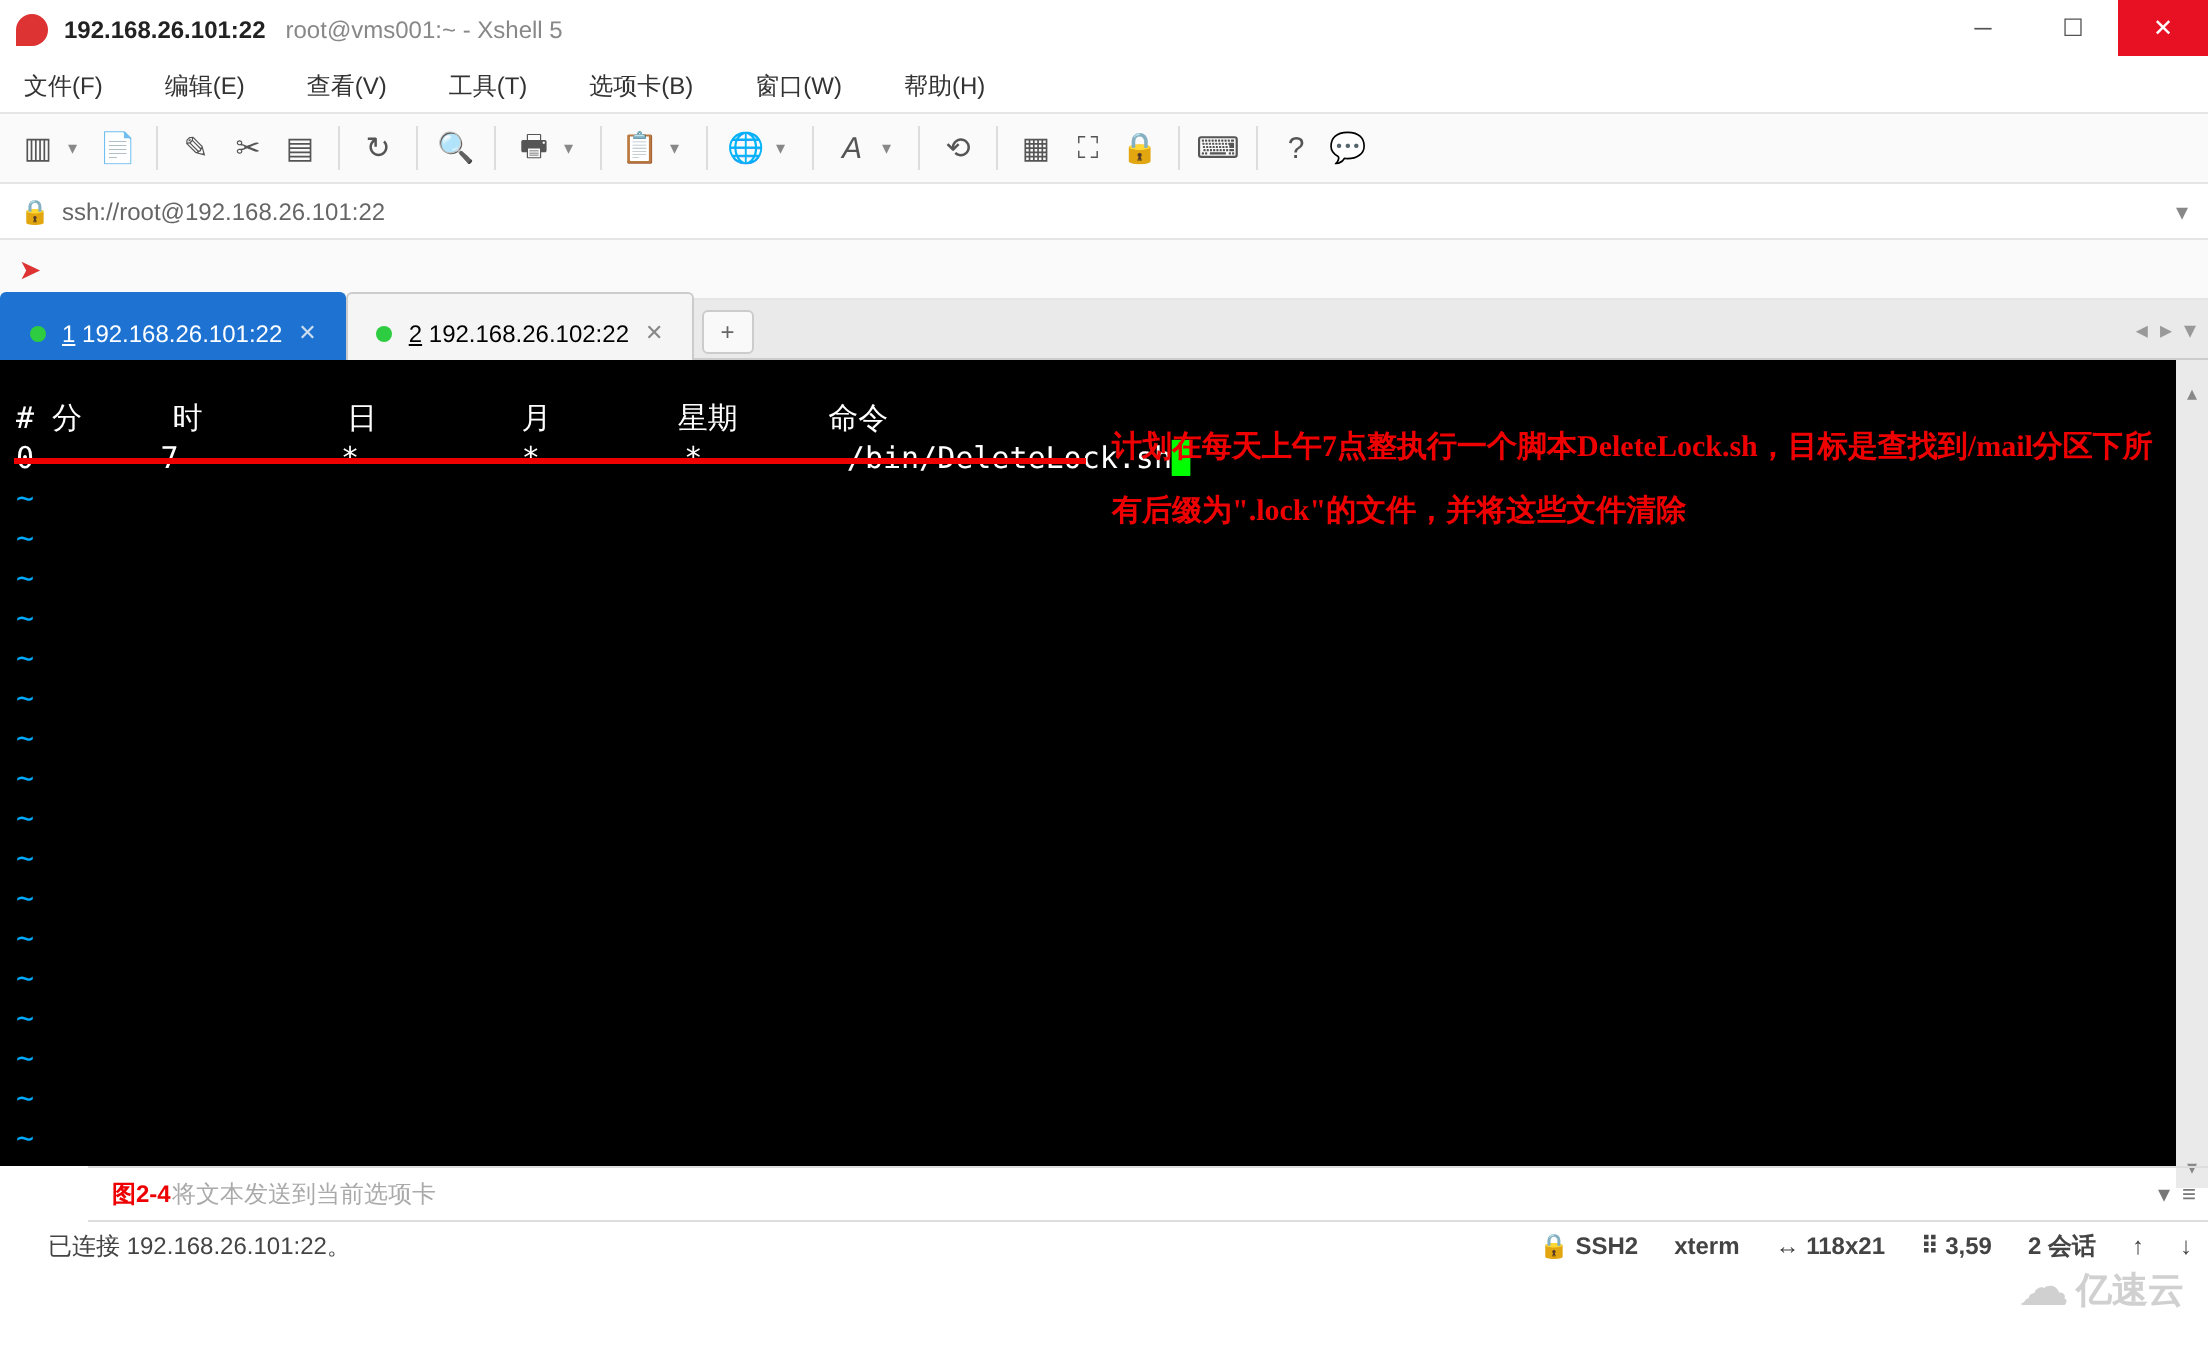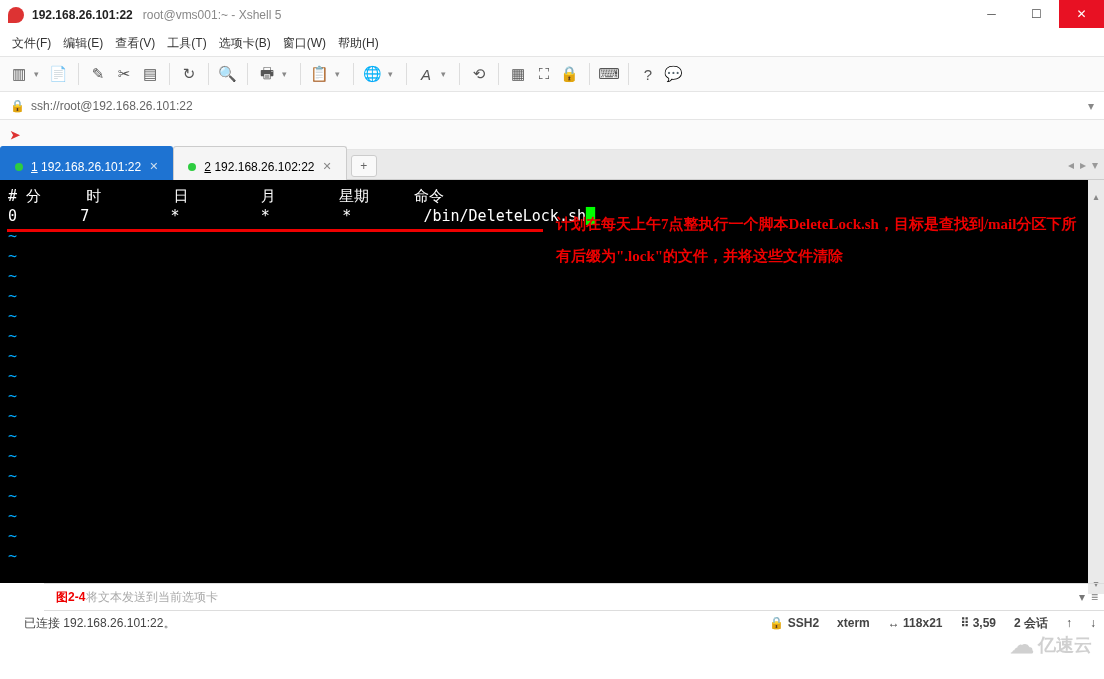--- a/index.html
+++ b/index.html
@@ -4,40 +4,40 @@
 <style>
 * { margin: 0; padding: 0; box-sizing: border-box; }
 body { font-family: "Microsoft YaHei", Arial, sans-serif; font-size: 12px; background: #fff; width: 1104px; height: 679px; overflow: hidden; position: relative; }
 .titlebar { height: 30px; display: flex; align-items: center; padding: 0 8px; background: #fff; }
 .titlebar .logo { width: 16px; height: 16px; background: #d33; border-radius: 50% 50% 50% 0; margin-right: 8px; }
 .titlebar .title-host { font-weight: bold; color: #222; margin-right: 10px; }
 .titlebar .title-sub { color: #888; text-align: center; }
 .winbtns { position: absolute; right: 0; top: 0; display: flex; }
 .winbtn { width: 45px; height: 28px; display: flex; align-items: center; justify-content: center; color: #555; }
 .winbtn.close { background: #e81123; color: #fff; }
-.menubar { height: 26px; display: flex; align-items: center; padding: 0 12px; gap: 12px; color: #333; }
+.menubar { height: 26px; display: flex; align-items: center; padding: 0 12px; gap: 31px; color: #333; }
 .menubar span { cursor: default; }
 .toolbar { height: 36px; display: flex; align-items: center; padding: 0 8px; gap: 4px; border-top: 1px solid #e5e5e5; border-bottom: 1px solid #e5e5e5; background: #fafafa; }
 .tbtn { width: 22px; height: 22px; display: flex; align-items: center; justify-content: center; border: 1px solid transparent; color: #555; font-size: 15px; }
 .drop { width: 10px; color: #888; font-size: 9px; }
 .sep { width: 1px; height: 22px; background: #ddd; margin: 0 4px; }
 .addrbar { height: 28px; display: flex; align-items: center; padding: 0 10px; border-bottom: 1px solid #e5e5e5; color: #666; gap: 6px; }
 .lock-icon { font-size: 12px; }
 .hintbar { height: 30px; display: flex; align-items: center; padding: 0 10px; border-bottom: 1px solid #e5e5e5; color: #666; gap: 6px; background: #fafafa; }
 .arrow-icon { color: #d33; font-weight: bold; }
 .tabbar { height: 30px; display: flex; align-items: center; background: #eaeaea; border-bottom: 1px solid #ccc; position: relative; }
 .tab { height: 40px; padding: 0 14px; display: flex; align-items: center; border: 1px solid #ccc; background: #f5f5f5; margin-top: 3px; gap: 8px; border-bottom: none; border-radius: 3px 3px 0 0; }
 .tab.active { background: #1e73d2; color: #fff; border-color: #1e73d2; }
 .tab .dot { width: 8px; height: 8px; background: #2ecc40; border-radius: 50%; }
 .tab .num { text-decoration: underline; }
 .tab .x { color: #888; font-size: 11px; }
 .tab.active .x { color: #cde; }
 .newtab { width: 26px; height: 22px; margin-left: 4px; margin-top: 3px; border: 1px solid #ccc; background: #f9f9f9; display: flex; align-items: center; justify-content: center; color: #666; border-radius: 3px; }
 .tabctrl { position: absolute; right: 6px; display: flex; gap: 6px; color: #999; }
-.terminal { background: #000; color: #fff; font-family: Consolas, monospace; font-size: 15px; height: 403px; position: relative; padding: 6px 8px; line-height: 20px; border-right: 16px solid #eaeaea; }
+.terminal { background: #000; color: #fff; font-family: Consolas, monospace; font-size: 15px; height: 403px; position: relative; padding: 19px 8px; line-height: 20px; border-right: 16px solid #eaeaea; }
 .terminal .hdr { color: #fff; white-space: pre; }
 .terminal .line { white-space: pre; }
 .underline-red { position: absolute; left: 7px; width: 536px; height: 3px; background: #e00; top: 49px; }
 .cursor { background: #0f0; color: #0f0; }
 .tilde { color: #00aaff; }
 .annot { position: absolute; color: #e00; font-weight: bold; font-family: "Microsoft YaHei"; top: 28px; left: 556px; width: 522px; font-size: 15px; line-height: 32px; }
 .bottom-input { height: 28px; display: flex; align-items: center; padding: 0 12px; border-top: 1px solid #ddd; border-bottom: 1px solid #ddd; color: #aaa; position: relative; margin-left: 44px; }
 .fig { color: #e00; font-weight: bold; position: absolute; left: 12px; }
 .bi-ctrl { position: absolute; right: 6px; display: flex; gap: 6px; color: #777; }
 .statusbar { height: 24px; display: flex; align-items: center; padding: 0 24px; font-size: 12px; color: #444; position: relative; }

